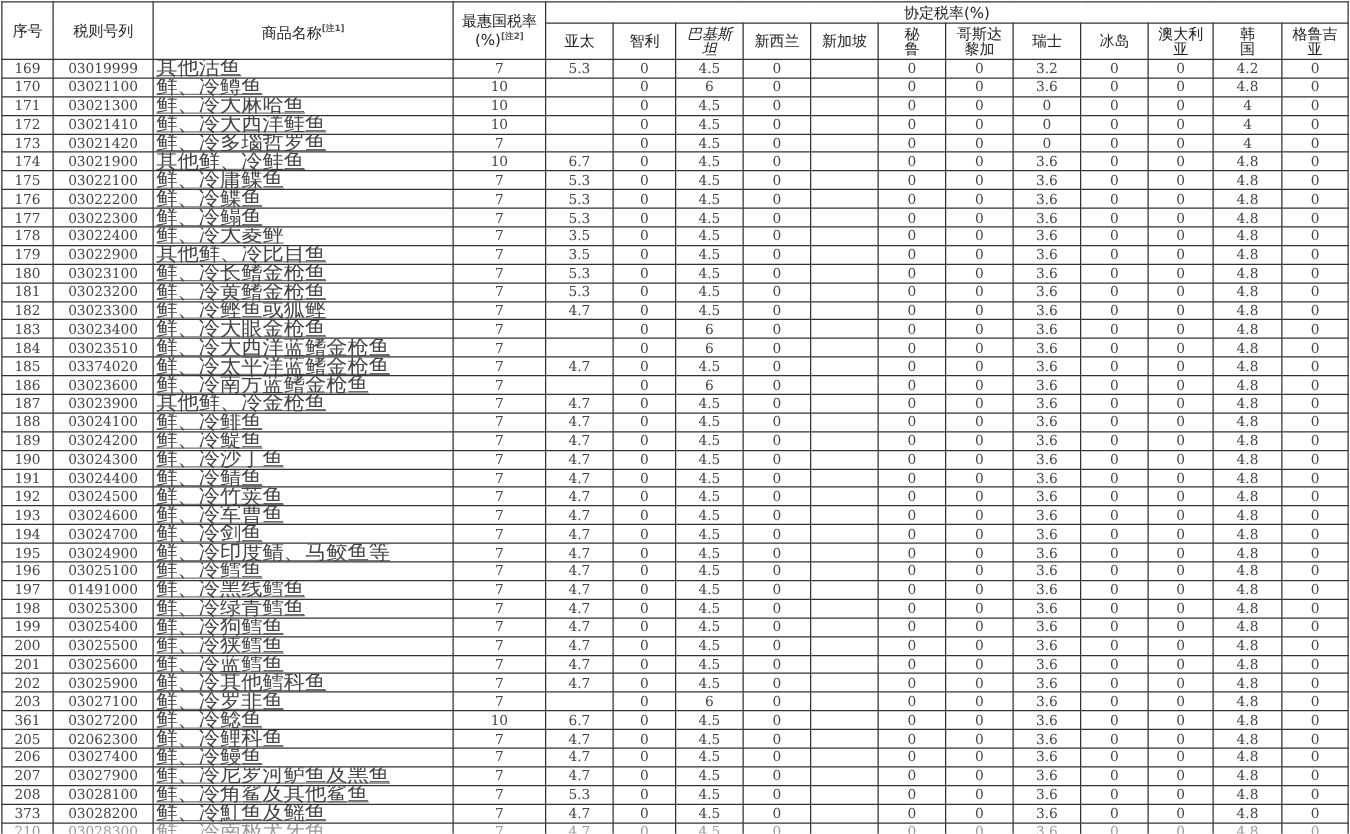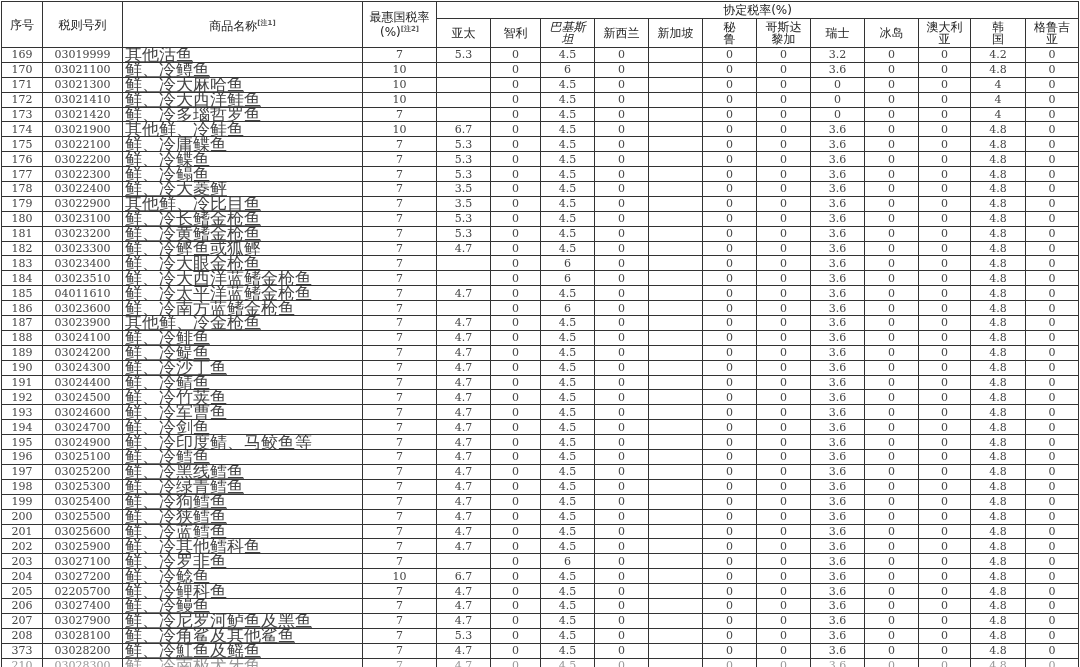--- a/index.html
+++ b/index.html
@@ -345,21 +345,21 @@
         <td>0</td>
         <td>0</td>
         <td>3.6</td>
         <td>0</td>
         <td>0</td>
         <td>4.8</td>
         <td>0</td>
       </tr>
       <tr>
         <td class="seq">185</td>
-        <td class="code">04011610</td>
+        <td class="code">03374020</td>
         <td class="name">鲜、冷太平洋蓝鳍金枪鱼</td>
         <td>7</td>
         <td>4.7</td>
         <td>0</td>
         <td>4.5</td>
         <td>0</td>
         <td></td>
         <td>0</td>
         <td>0</td>
         <td>3.6</td>
@@ -561,21 +561,21 @@
         <td>0</td>
         <td>0</td>
         <td>3.6</td>
         <td>0</td>
         <td>0</td>
         <td>4.8</td>
         <td>0</td>
       </tr>
       <tr>
         <td class="seq">197</td>
-        <td class="code">03025200</td>
+        <td class="code">01491000</td>
         <td class="name">鲜、冷黑线鳕鱼</td>
         <td>7</td>
         <td>4.7</td>
         <td>0</td>
         <td>4.5</td>
         <td>0</td>
         <td></td>
         <td>0</td>
         <td>0</td>
         <td>3.6</td>
@@ -686,40 +686,40 @@
         <td></td>
         <td>0</td>
         <td>0</td>
         <td>3.6</td>
         <td>0</td>
         <td>0</td>
         <td>4.8</td>
         <td>0</td>
       </tr>
       <tr>
-        <td class="seq">204</td>
+        <td class="seq">361</td>
         <td class="code">03027200</td>
         <td class="name">鲜、冷鲶鱼</td>
         <td>10</td>
         <td>6.7</td>
         <td>0</td>
         <td>4.5</td>
         <td>0</td>
         <td></td>
         <td>0</td>
         <td>0</td>
         <td>3.6</td>
         <td>0</td>
         <td>0</td>
         <td>4.8</td>
         <td>0</td>
       </tr>
       <tr>
         <td class="seq">205</td>
-        <td class="code">02205700</td>
+        <td class="code">02062300</td>
         <td class="name">鲜、冷鲤科鱼</td>
         <td>7</td>
         <td>4.7</td>
         <td>0</td>
         <td>4.5</td>
         <td>0</td>
         <td></td>
         <td>0</td>
         <td>0</td>
         <td>3.6</td>

